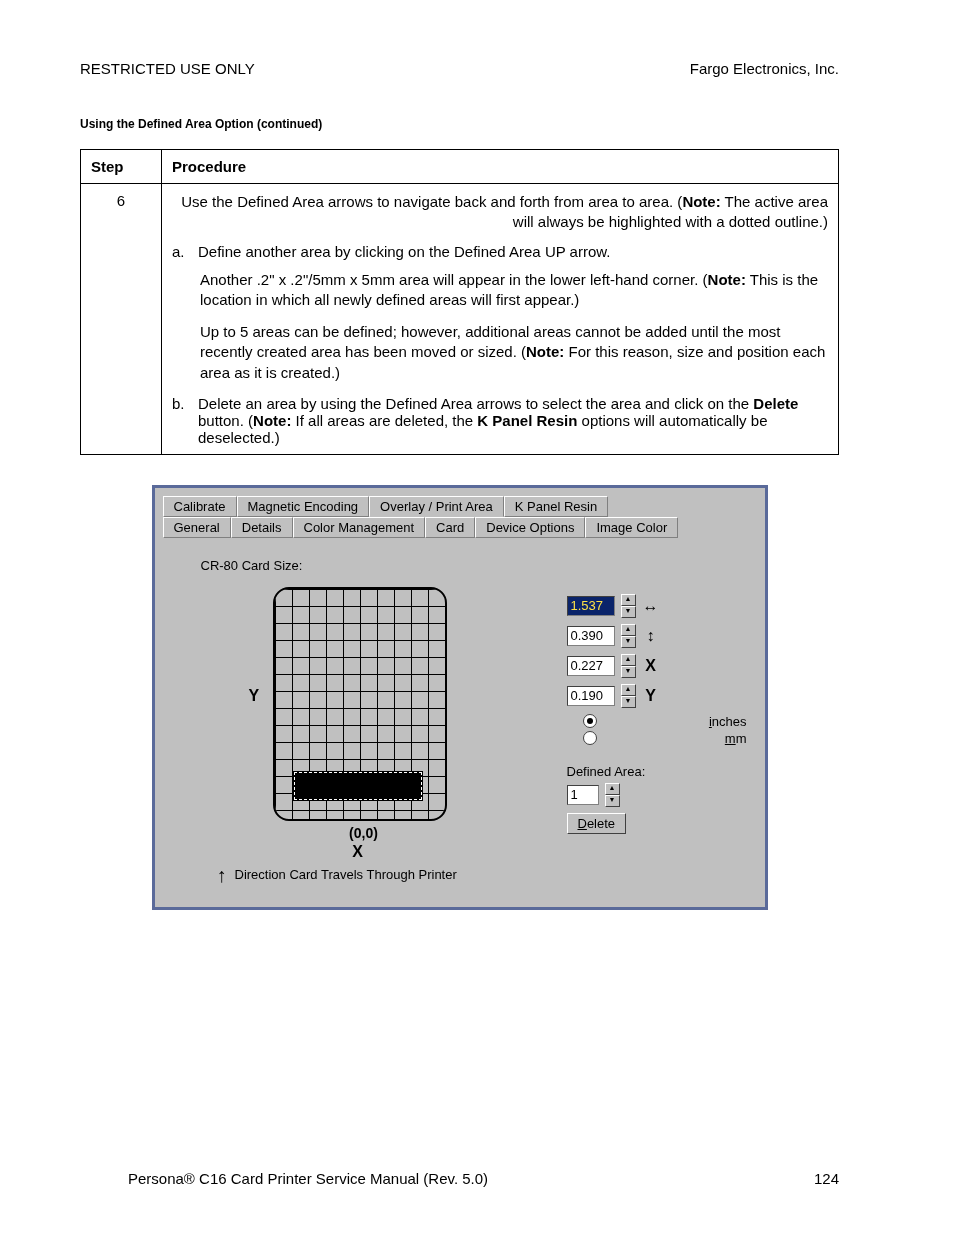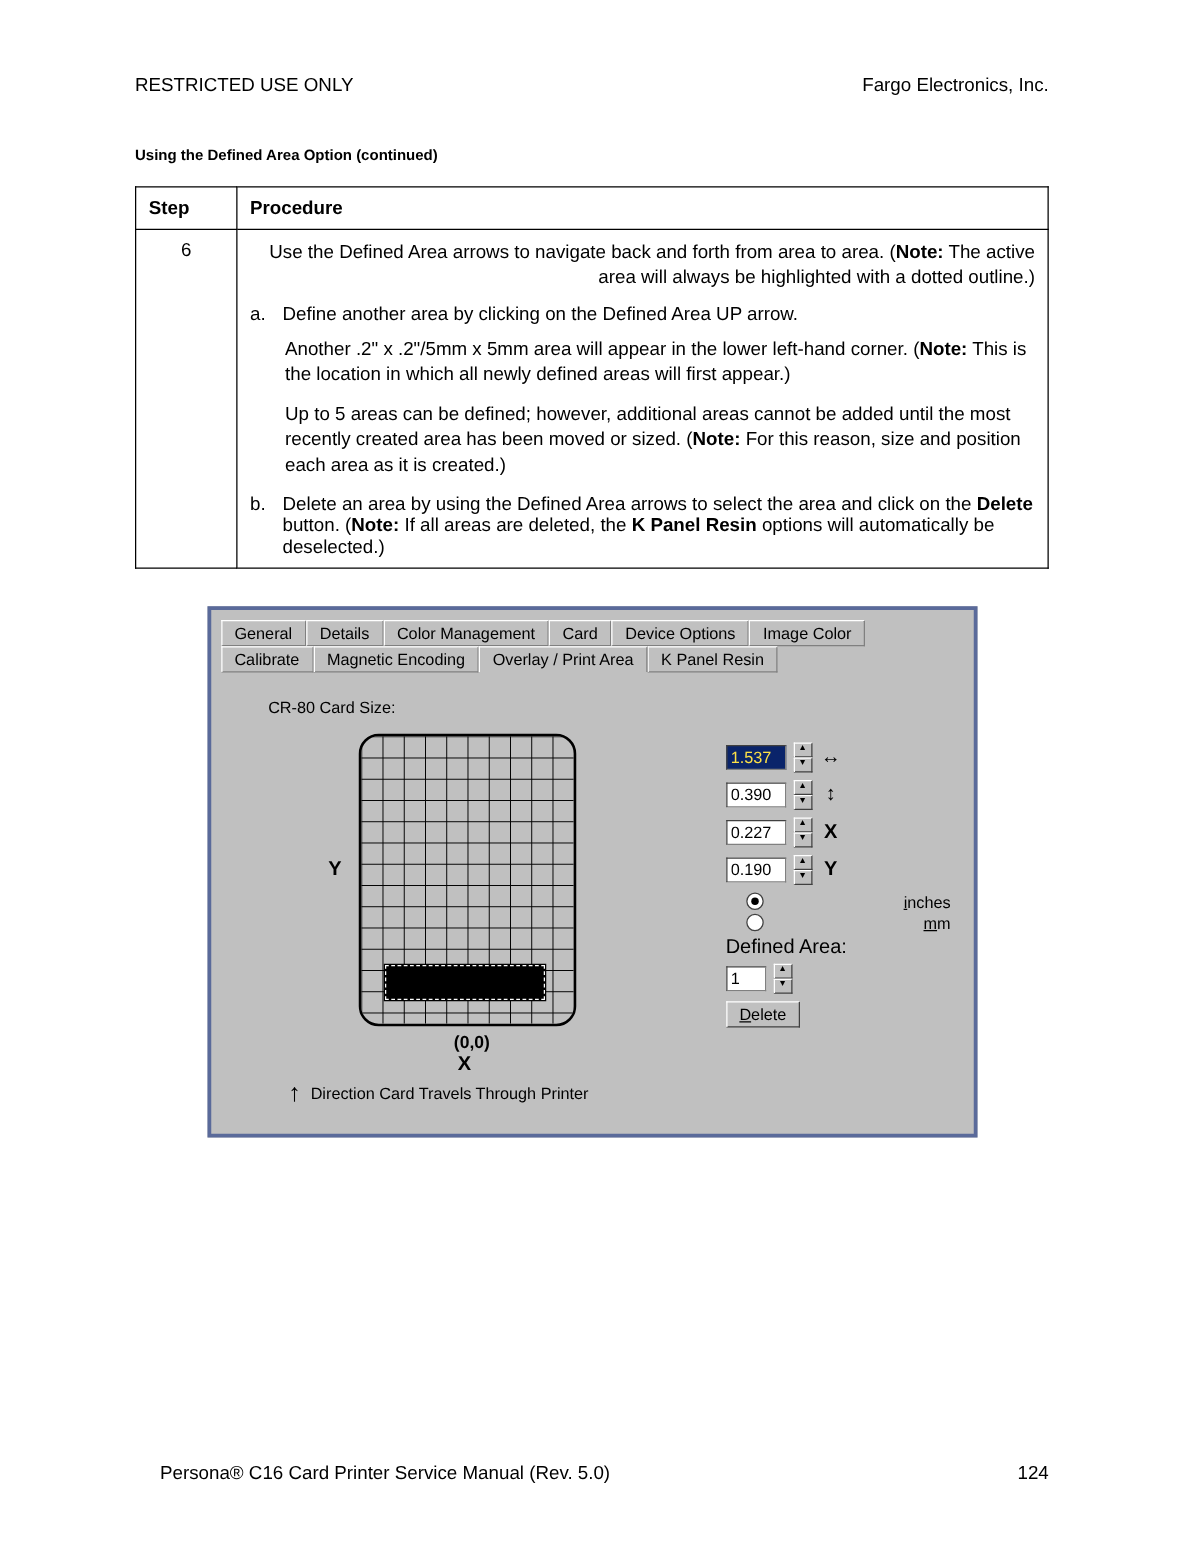--- a/index.html
+++ b/index.html
@@ -8,21 +8,21 @@
     font-family: Arial, Helvetica, sans-serif;
     font-size: 15px;
     color: #000;
     background: #fff;
   }
   .page {
     width: 954px;
     height: 1235px;
     position: relative;
     box-sizing: border-box;
-    padding: 60px 115px 40px 108px;
+    padding: 60px 115px 40px 80px;
   }
   .header-row {
     display: flex;
     justify-content: space-between;
     font-size: 15px;
     margin-bottom: 40px;
   }
   .section-title {
     font-weight: bold;
     font-size: 12px;
@@ -220,22 +220,22 @@
     align-items: center;
     justify-content: center;
   }
   .radio-dot .inner {
     width: 6px;
     height: 6px;
     border-radius: 50%;
     background: #000;
   }
   .defined-label {
-    margin: 3px 0 4px 0;
-    font-size: 16px;
+    margin: 18px 0 4px 0;
+    font-size: 13px;
   }
   .btn {
     display: inline-block;
     padding: 2px 10px;
     background: #c0c0c0;
     border: 1px solid #fff;
     border-right-color: #404040;
     border-bottom-color: #404040;
     font-size: 13px;
     cursor: default;
@@ -290,33 +290,33 @@
               <span>Delete an area by using the Defined Area arrows to select the area and click on the </span><b>Delete</b><span> button. (</span><b>Note:</b><span>  If all areas are deleted, the </span><b>K Panel Resin</b><span> options will automatically be deselected.)</span>
             </span>
           </div>
         </td>
       </tr>
     </tbody>
   </table>
 
   <div class="dialog">
     <div class="tab-rows">
+      <div class="tab-row" id="tabs-row2">
+          <div class="tab">Calibrate</div>
+          <div class="tab">Magnetic Encoding</div>
+          <div class="tab active">Overlay / Print Area</div>
+          <div class="tab">K Panel Resin</div>
+        </div>
       <div class="tab-row" id="tabs-row1">
           <div class="tab">General</div>
           <div class="tab">Details</div>
           <div class="tab">Color Management</div>
           <div class="tab">Card</div>
           <div class="tab">Device Options</div>
           <div class="tab">Image Color</div>
-        </div>
-      <div class="tab-row" id="tabs-row2">
-          <div class="tab">Calibrate</div>
-          <div class="tab">Magnetic Encoding</div>
-          <div class="tab active">Overlay / Print Area</div>
-          <div class="tab">K Panel Resin</div>
         </div>
     </div>
     <div class="dialog-body">
       <div class="left-col">
         <div class="card-label">CR-80 Card Size:</div>
         <div class="grid-wrap">
           <div class="y-axis-label">Y</div>
           <div class="card-grid">
             <div class="grid-lines"></div>
             <div class="selected-area"></div>

